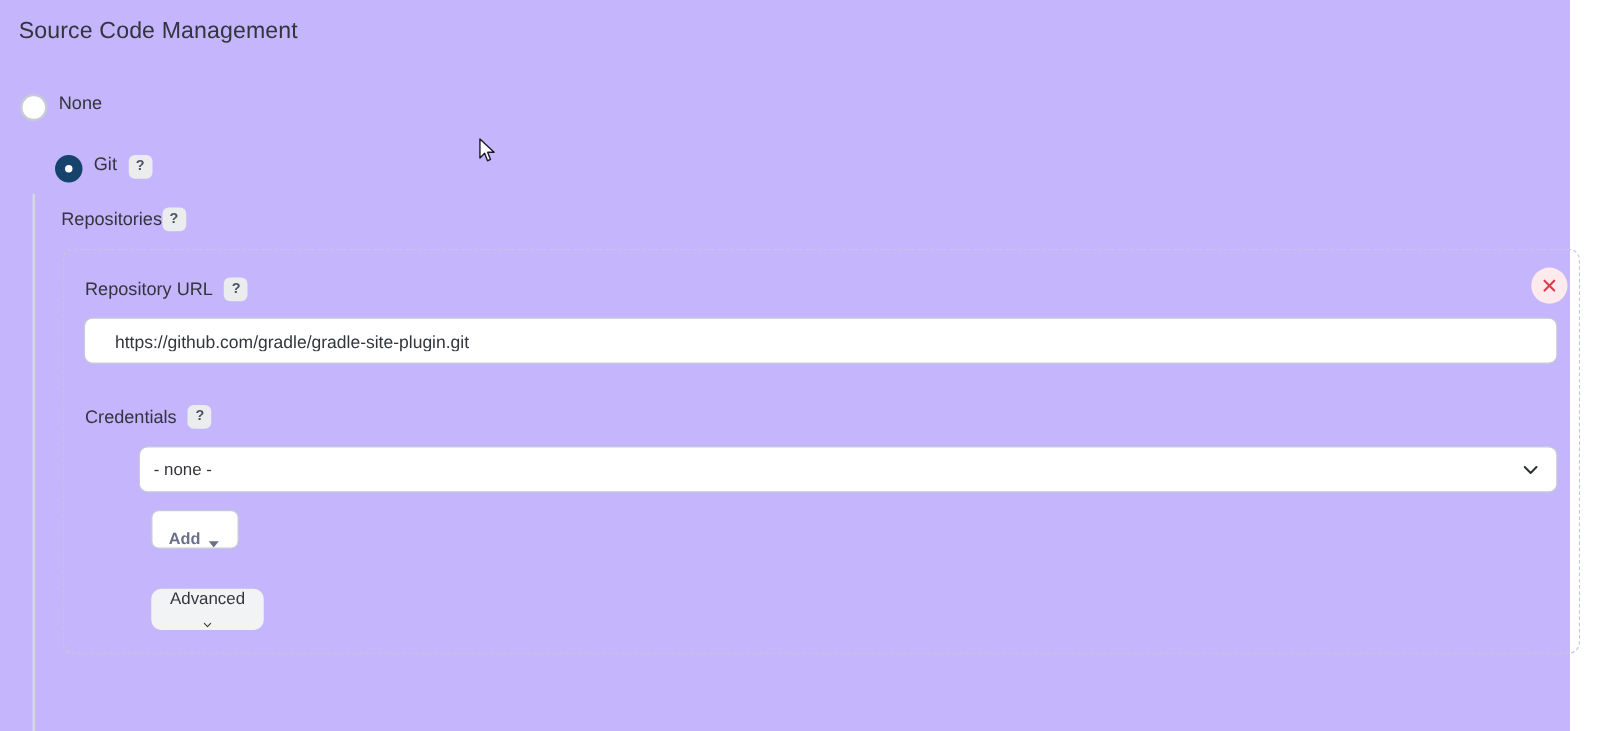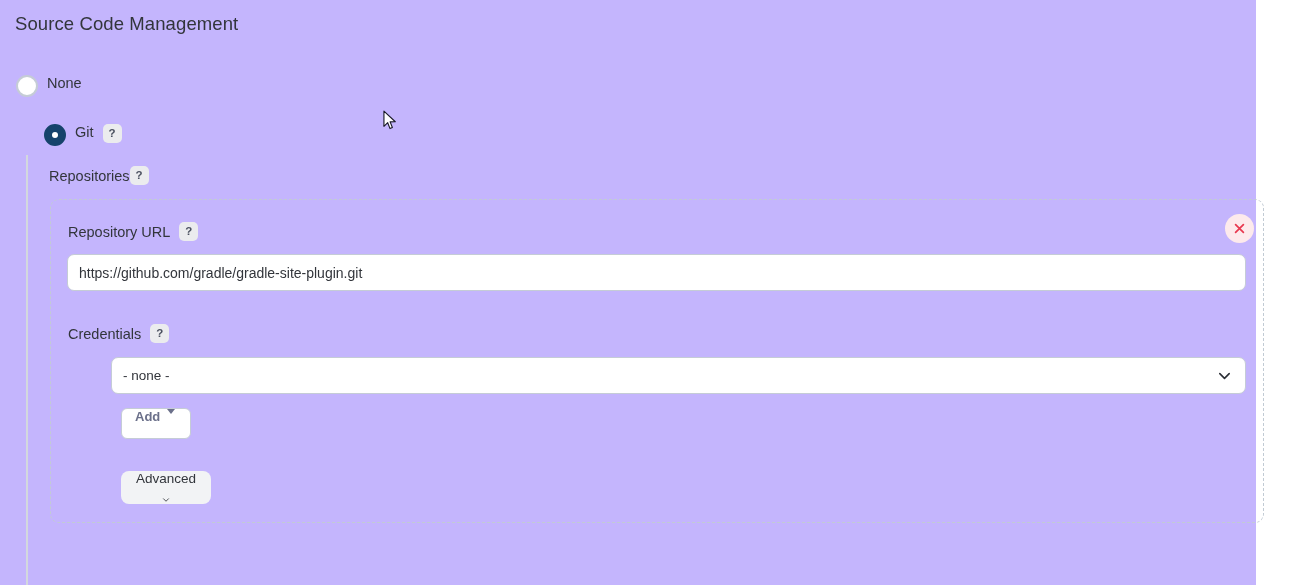--- a/index.html
+++ b/index.html
@@ -151,21 +151,21 @@
     left: 16px;
     top: 54px;
     width: 1179px;
     height: 37px;
     border: 1.4px solid #c5ccd6;
     border-radius: 7px;
     background: #fff;
     font-family: "Liberation Sans", "DejaVu Sans", sans-serif;
     font-size: 14px;
     color: #32353b;
-    padding: 0 11px;
+    padding: 0 24px;
     outline: none;
   }
 
   
   .select-wrap {
     position: absolute;
     left: 16px;
     top: 157px;
     width: 1179px;
     height: 37px;
@@ -199,21 +199,21 @@
     position: absolute;
     left: 70px;
     top: 208px;
     height: 31px;
     min-width: 70px;
     padding: 0 13px;
     border: 1.4px solid #c5ccd6;
     border-radius: 6px;
     background: #fff;
     display: inline-flex;
-    align-items: flex-start;
+    align-items: flex-end;
     gap: 7px;
     font-family: "Liberation Sans", "DejaVu Sans", sans-serif;
     font-size: 13px;
     font-weight: 700;
     color: #6b708a;
     cursor: pointer;
   }
   .caret-down {
     width: 0; height: 0;
     border-left: 4.5px solid transparent;

